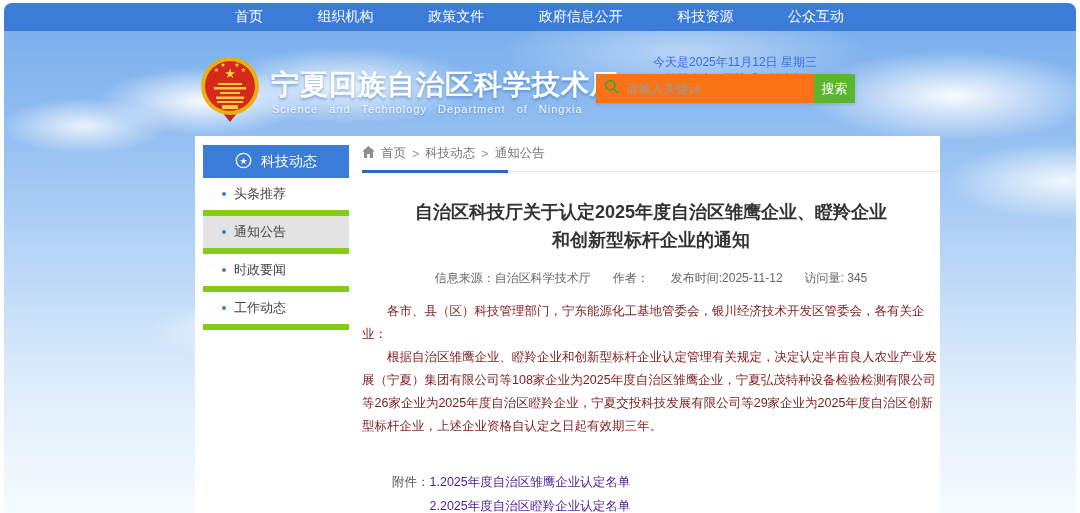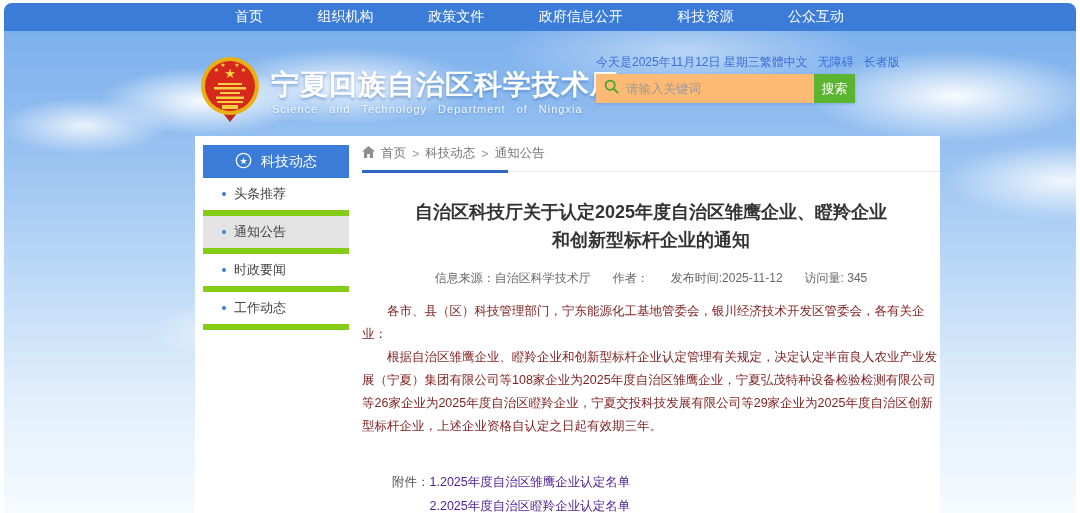--- a/index.html
+++ b/index.html
@@ -32,27 +32,27 @@
   .emblem { position: absolute; left: 200px; top: 56px; z-index: 2; }
   .site-title { position: absolute; left: 271px; top: 66px; z-index: 2; font-size: 28px;
                 font-weight: bold; color: #ffffff; letter-spacing: 1px;
                 text-shadow: 0 2px 3px rgba(25,80,160,.4); white-space: nowrap; }
   .site-sub { position: absolute; left: 272px; top: 103px; z-index: 2; font-size: 11px;
               color: #f2f8ff; letter-spacing: 1px; word-spacing: 7px;
               text-shadow: 0 1px 2px rgba(25,80,160,.35); white-space: nowrap; }
 
   .hdr-top-row { position: absolute; top: 54px; left: 596px; width: 278px; z-index: 2;
                  display: flex; justify-content: space-between; align-items: center;
-                 font-size: 12px; color: #3a6fd8; white-space: nowrap; }
+                 font-size: 12px; color: #3a6fd8; white-space: nowrap; flex-direction: column; }
   .quick-links { display: flex; gap: 10px; }
   .quick-links a { color: #3a6fd8; text-decoration: none; cursor: pointer; }
 
   .searchbar { position: absolute; top: 74px; left: 596px; width: 259px; height: 29px; z-index: 2;
                display: flex; box-shadow: 0 1px 3px rgba(40,90,170,.25); }
-  .search-input-wrap { flex: 1; background: #fdba74; display: flex; align-items: center;
+  .search-input-wrap { flex: 1; background: #f97316; display: flex; align-items: center;
                        padding: 4px 8px; gap: 7px; }
   .search-input { border: none; outline: none; flex: 1; font-size: 12.5px; color: #333;
                   font-family: inherit; background: transparent; }
   .search-input::placeholder { color: #9b9b9b; }
   .search-btn { width: 41px; background: #5cb531; color: #ffffff; border: none;
                 font-size: 13px; cursor: pointer; font-family: inherit; }
 
   
   .card { position: absolute; left: 195px; top: 136px; width: 745px; bottom: 0;
           background: #ffffff; z-index: 1; }

